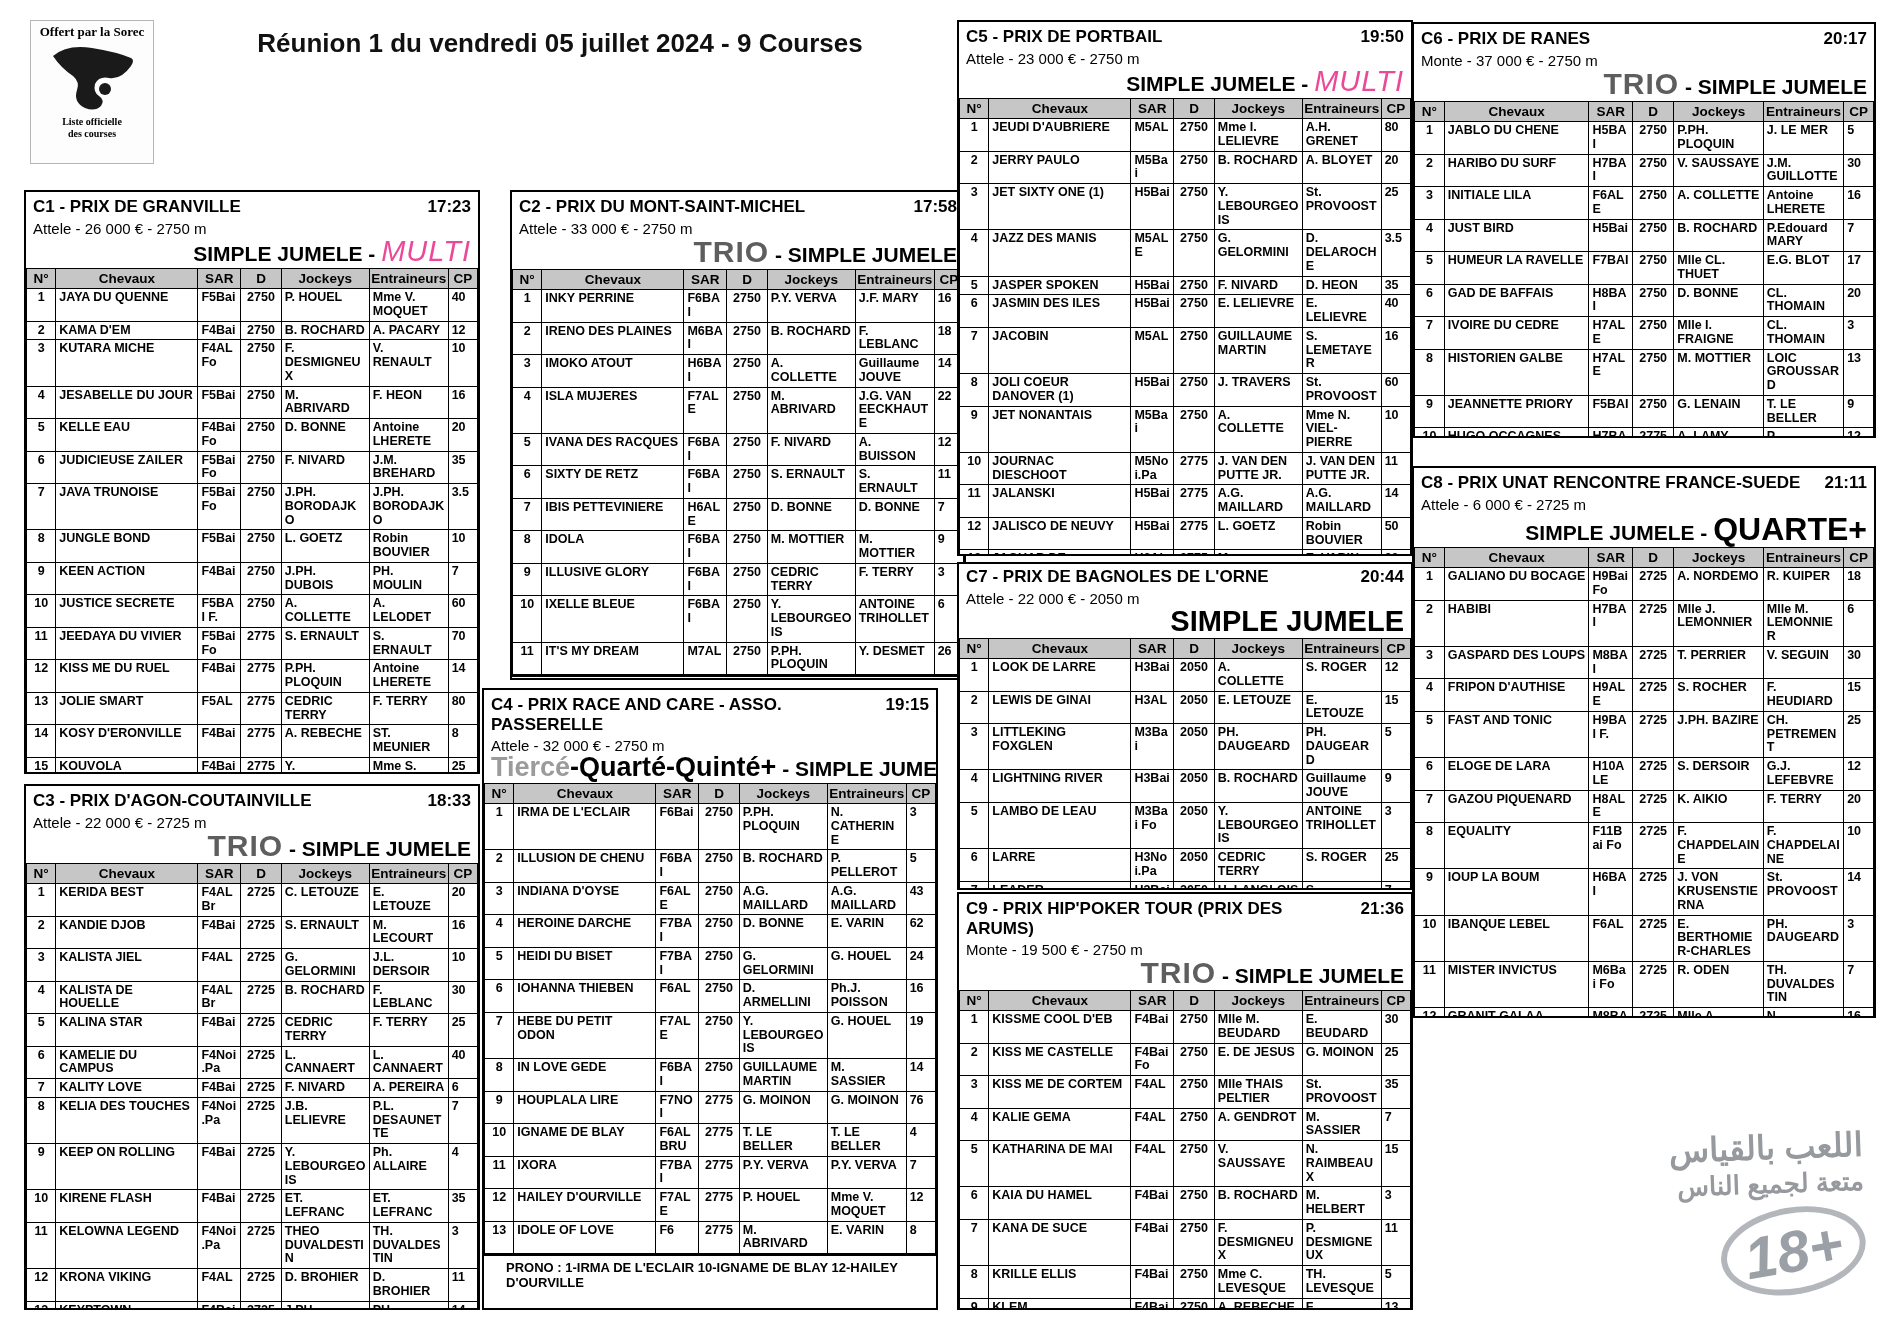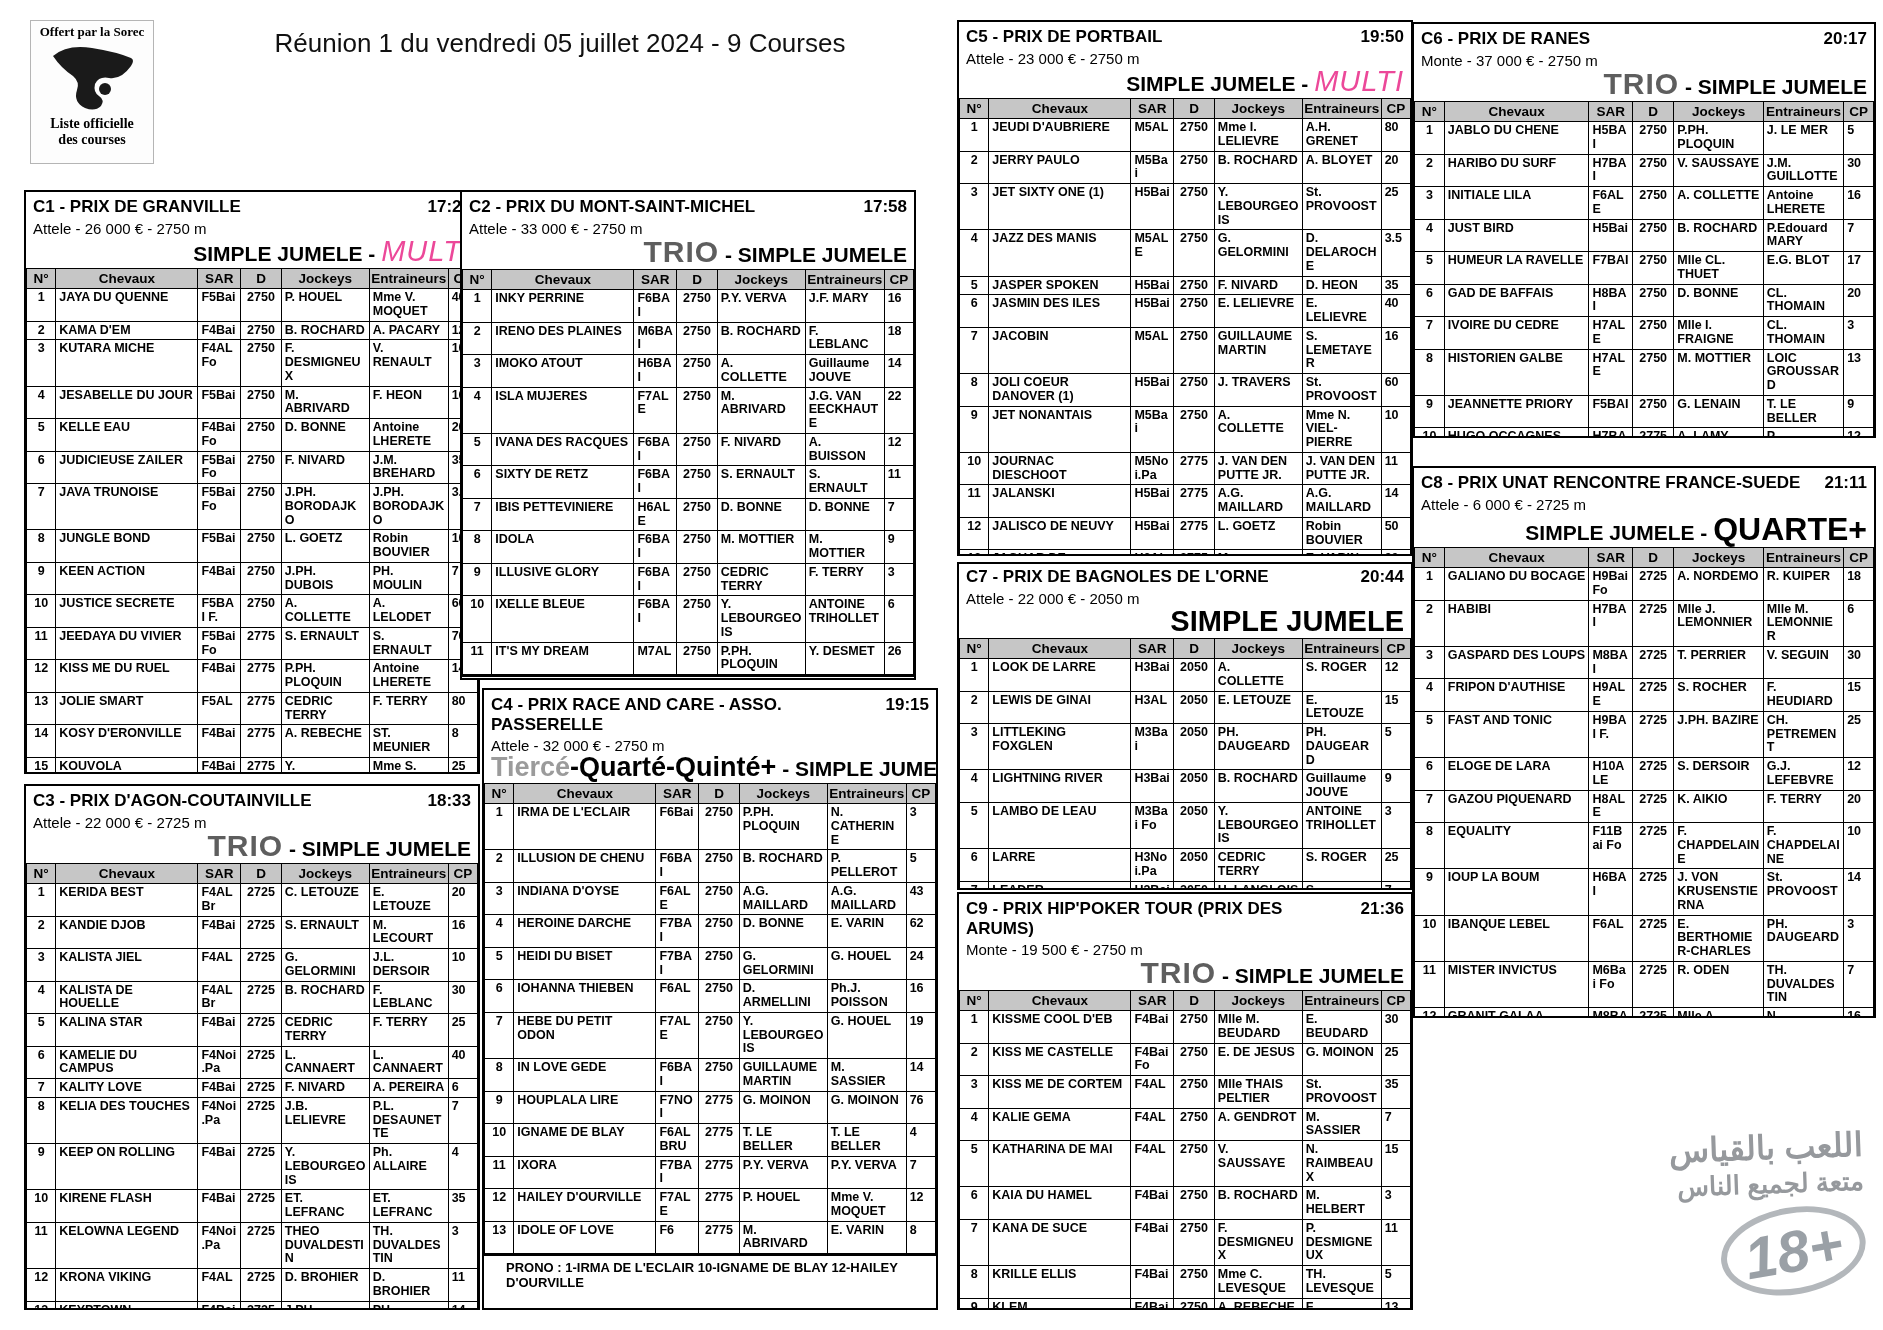--- a/index.html
+++ b/index.html
@@ -4,31 +4,31 @@
 <style>
   html,body{margin:0;padding:0;background:#e8e8e8;}
   #page{position:relative;width:1883px;height:1330px;background:#ffffff;
         font-family:"Liberation Sans",sans-serif;color:#000;overflow:hidden;}
 
   
   #logo{position:absolute;left:30px;top:20px;width:122px;height:142px;
         border:1px solid #b5b5b5;text-align:center;
         font-family:"Liberation Serif",serif;font-weight:bold;background:#fdfdfd;}
   #logo .l-top{font-size:13px;padding-top:3px;}
-  #logo .l-bot{font-size:14px;line-height:1.15;}
+  #logo .l-bot{font-size:10px;line-height:1.15;}
   #logo svg{display:block;margin:2px auto;}
   #main-title{position:absolute;left:160px;top:28px;width:800px;text-align:center;}
-  #main-title .t1{font-size:26px;font-weight:normal;color:#111;}
+  #main-title .t1{font-size:26px;font-weight:bold;color:#111;}
   #main-title .t2{font-size:31px;font-weight:bold;color:#55565a;margin-top:14px;letter-spacing:1px;}
 
   
   .race{position:absolute;border:2px solid #000;background:#fff;overflow:hidden;}
   #c1{left:24px;top:190px;width:452px;height:580px;}
   #c3{left:24px;top:784px;width:452px;height:522px;}
-  #c2{left:460px;top:190px;width:452px;height:486px;}
+  #c2{left:510px;top:190px;width:452px;height:486px;}
   #c4{left:482px;top:688px;width:452px;height:618px;}
   #c5{left:957px;top:20px;width:452px;height:532px;}
   #c7{left:957px;top:562px;width:452px;height:324px;}
   #c9{left:957px;top:892px;width:452px;height:414px;}
   #c6{left:1412px;top:22px;width:460px;height:412px;}
   #c8{left:1412px;top:466px;width:460px;height:548px;}
 
   .race-head{padding:5px 7px 2px 7px;}
   .rt-row{display:flex;align-items:flex-start;}
   .rt-name{flex:1;font-size:17px;font-weight:bold;line-height:1.15;}

